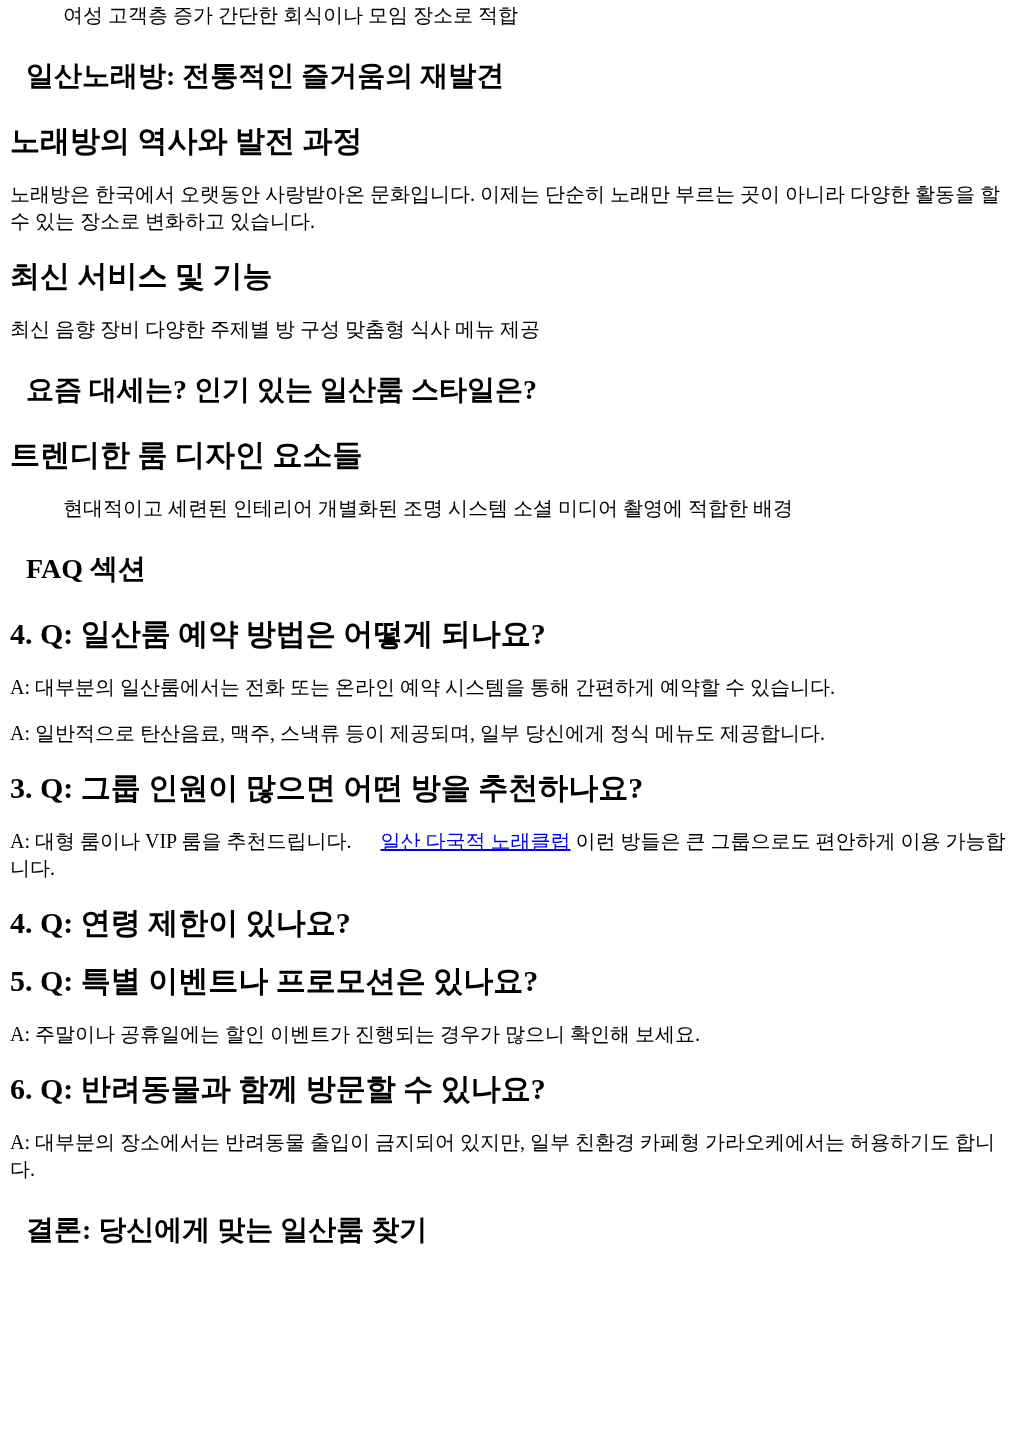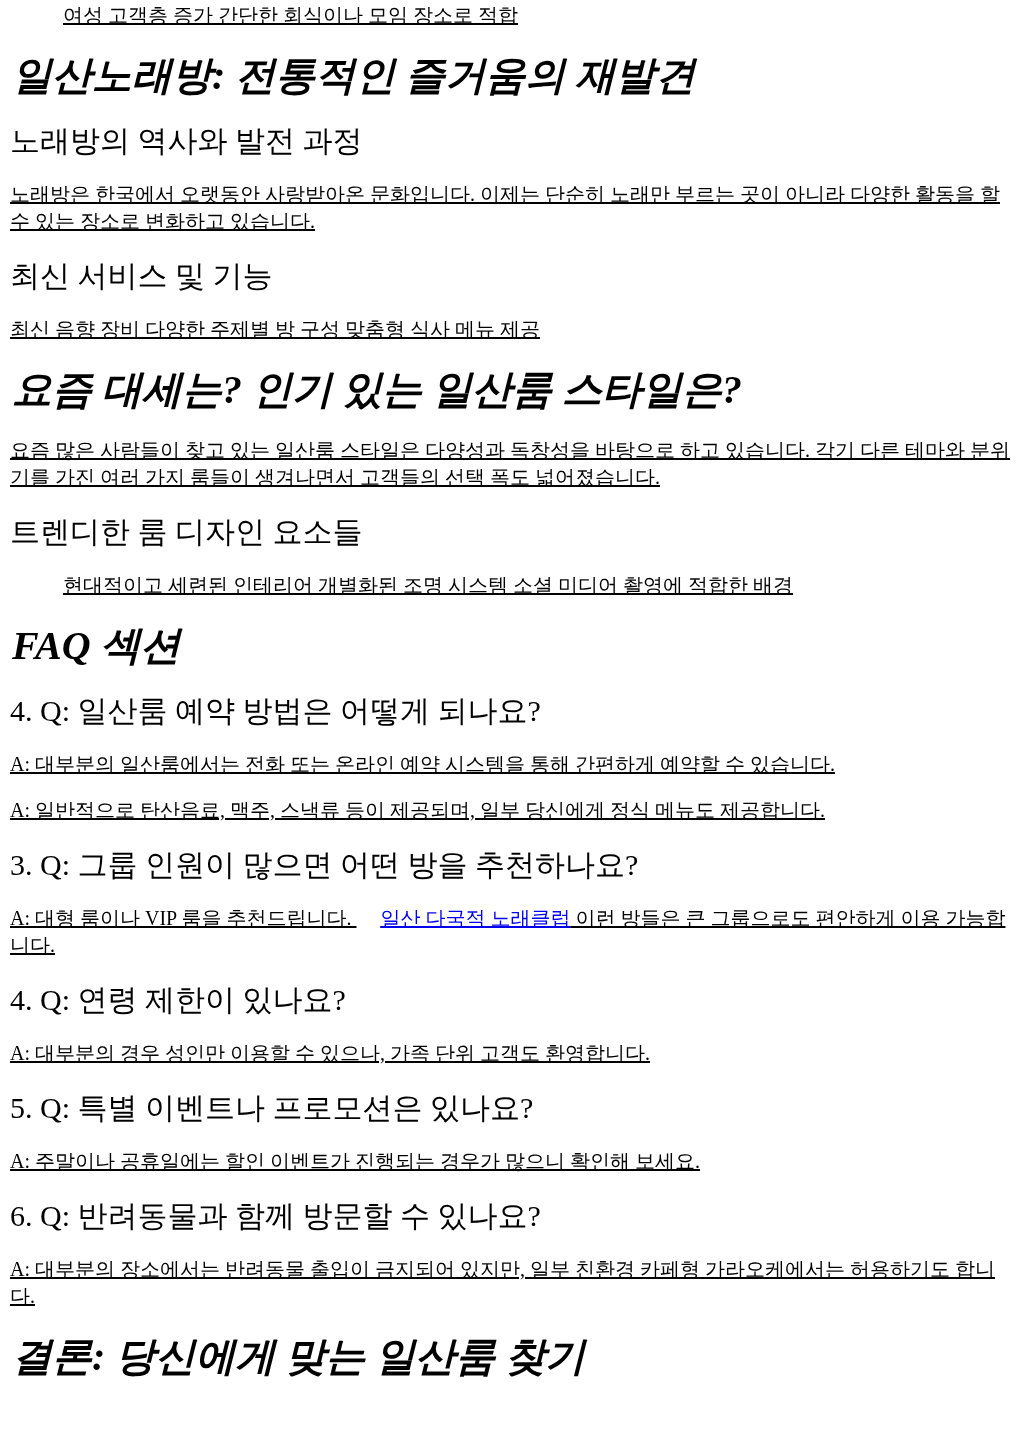--- a/index.html
+++ b/index.html
@@ -17,36 +17,34 @@
   }
   .doc {
     padding: 2px 10px 0 10px;
   }
   .doc > :first-child {
     margin-top: 0;
   }
   p.body-text {
     margin: 19px 0;
     line-height: 27px;
-    text-decoration: underline;
   }
   p.indent {
     margin-left: 53px;
   }
   .title {
-    font-size: 40px;
+    font-size: 28px;
     line-height: 46px;
     font-weight: bold;
-    margin: 24px 2px;
-    font-style: italic;
+    margin: 24px 16px;
   }
   .subheading {
     font-size: 30px;
     line-height: 35px;
-    font-weight: normal;
+    font-weight: bold;
     margin: 23px 0;
   }
   a.inline-link {
     color: #0000EE;
     text-decoration: underline;
     cursor: pointer;
     margin-left: 24px;
   }
 </style>
 </head>
@@ -61,42 +59,40 @@
   <h2 class="subheading">노래방의 역사와 발전 과정</h2>
 
   <p class="body-text">노래방은 한국에서 오랫동안 사랑받아온 문화입니다. 이제는 단순히 노래만 부르는 곳이 아니라 다양한 활동을 할 수 있는 장소로 변화하고 있습니다.</p>
 
   <h2 class="subheading">최신 서비스 및 기능</h2>
 
   <p class="body-text">최신 음향 장비 다양한 주제별 방 구성 맞춤형 식사 메뉴 제공</p>
 
   <h1 class="title">요즘 대세는? 인기 있는 일산룸 스타일은?</h1>
 
-  <p class="body-text">요즘 많은 사람들이 찾고 있는 일산룸 스타일은 다양성과 독창성을 바탕으로 하고 있습니다. 각기 다른 테마와 분위기를 가진 여러 가지 룸들이 생겨나면서 고객들의 선택 폭도 넓어졌습니다.</p>
 
   <h2 class="subheading">트렌디한 룸 디자인 요소들</h2>
 
   <p class="body-text indent">현대적이고 세련된 인테리어 개별화된 조명 시스템 소셜 미디어 촬영에 적합한 배경</p>
 
   <h1 class="title">FAQ 섹션</h1>
 
   <h2 class="subheading">4. Q: 일산룸 예약 방법은 어떻게 되나요?</h2>
 
   <p class="body-text">A: 대부분의 일산룸에서는 전화 또는 온라인 예약 시스템을 통해 간편하게 예약할 수 있습니다.</p>
 
 
   <p class="body-text">A: 일반적으로 탄산음료, 맥주, 스낵류 등이 제공되며, 일부 당신에게 정식 메뉴도 제공합니다.</p>
 
   <h2 class="subheading">3. Q: 그룹 인원이 많으면 어떤 방을 추천하나요?</h2>
 
   <p class="body-text"><span>A: 대형 룸이나 VIP 룸을 추천드립니다. </span><a class="inline-link" href="#">일산 다국적 노래클럽</a><span> 이런 방들은 큰 그룹으로도 편안하게 이용 가능합니다.</span></p>
 
   <h2 class="subheading">4. Q: 연령 제한이 있나요?</h2>
 
-  <p class="body-text">A: 대부분의 경우 성인만 이용할 수 있으나, 가족 단위 고객도 환영합니다.</p>
 
   <h2 class="subheading">5. Q: 특별 이벤트나 프로모션은 있나요?</h2>
 
   <p class="body-text">A: 주말이나 공휴일에는 할인 이벤트가 진행되는 경우가 많으니 확인해 보세요.</p>
 
   <h2 class="subheading">6. Q: 반려동물과 함께 방문할 수 있나요?</h2>
 
   <p class="body-text">A: 대부분의 장소에서는 반려동물 출입이 금지되어 있지만, 일부 친환경 카페형 가라오케에서는 허용하기도 합니다.</p>
 
   <h1 class="title">결론: 당신에게 맞는 일산룸 찾기</h1>

